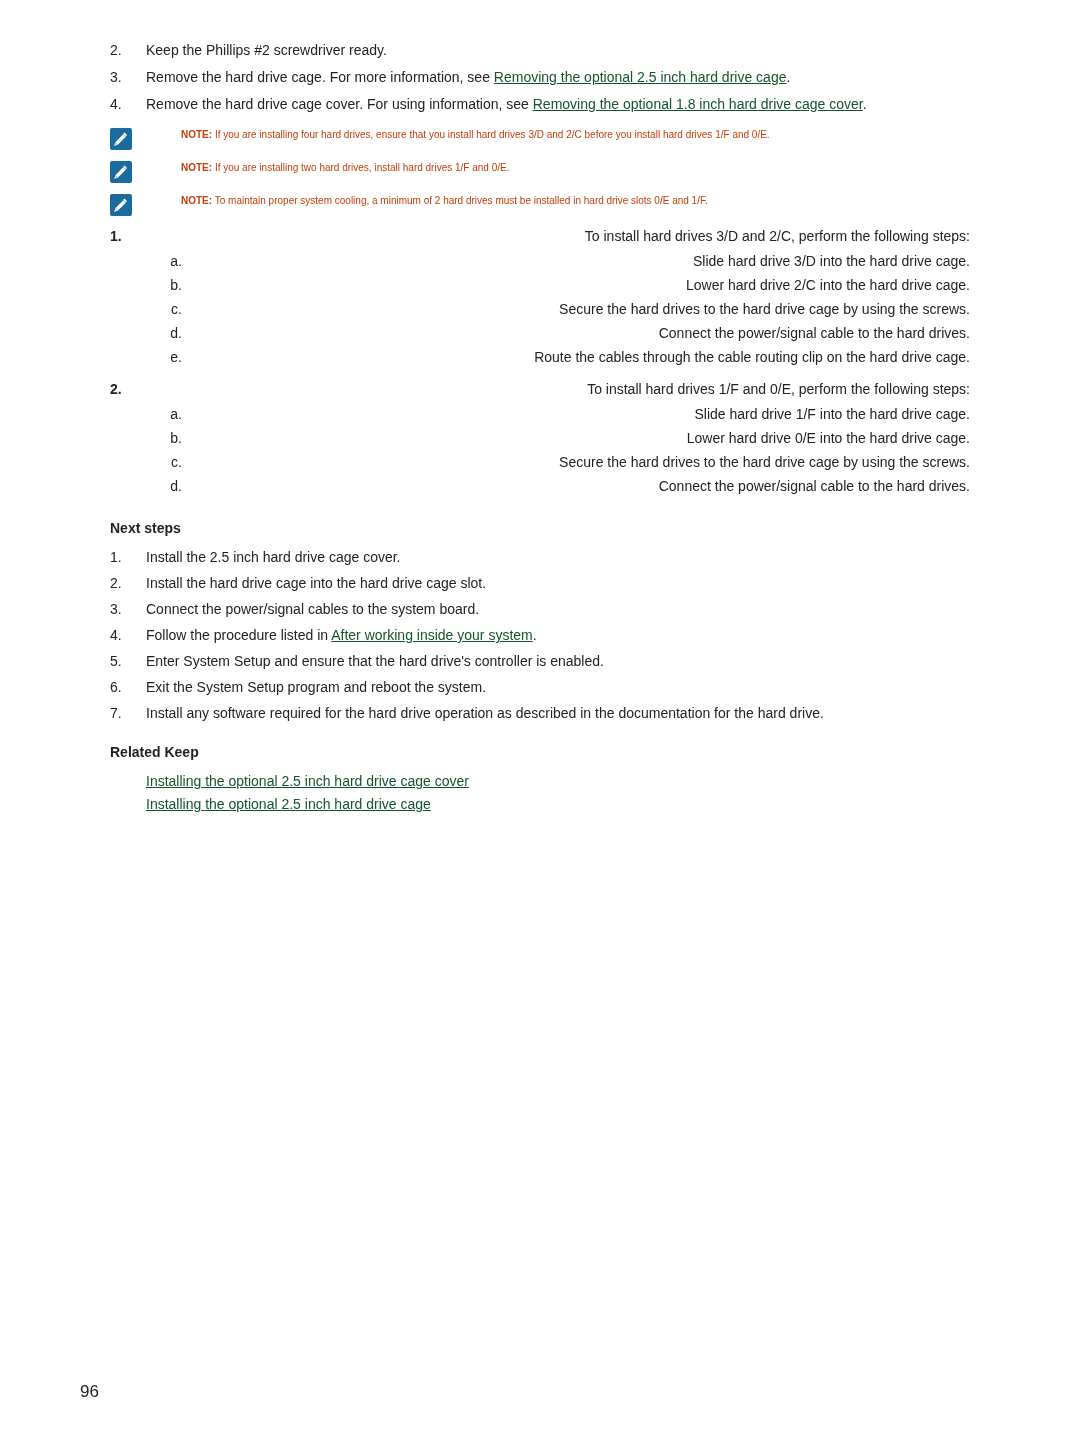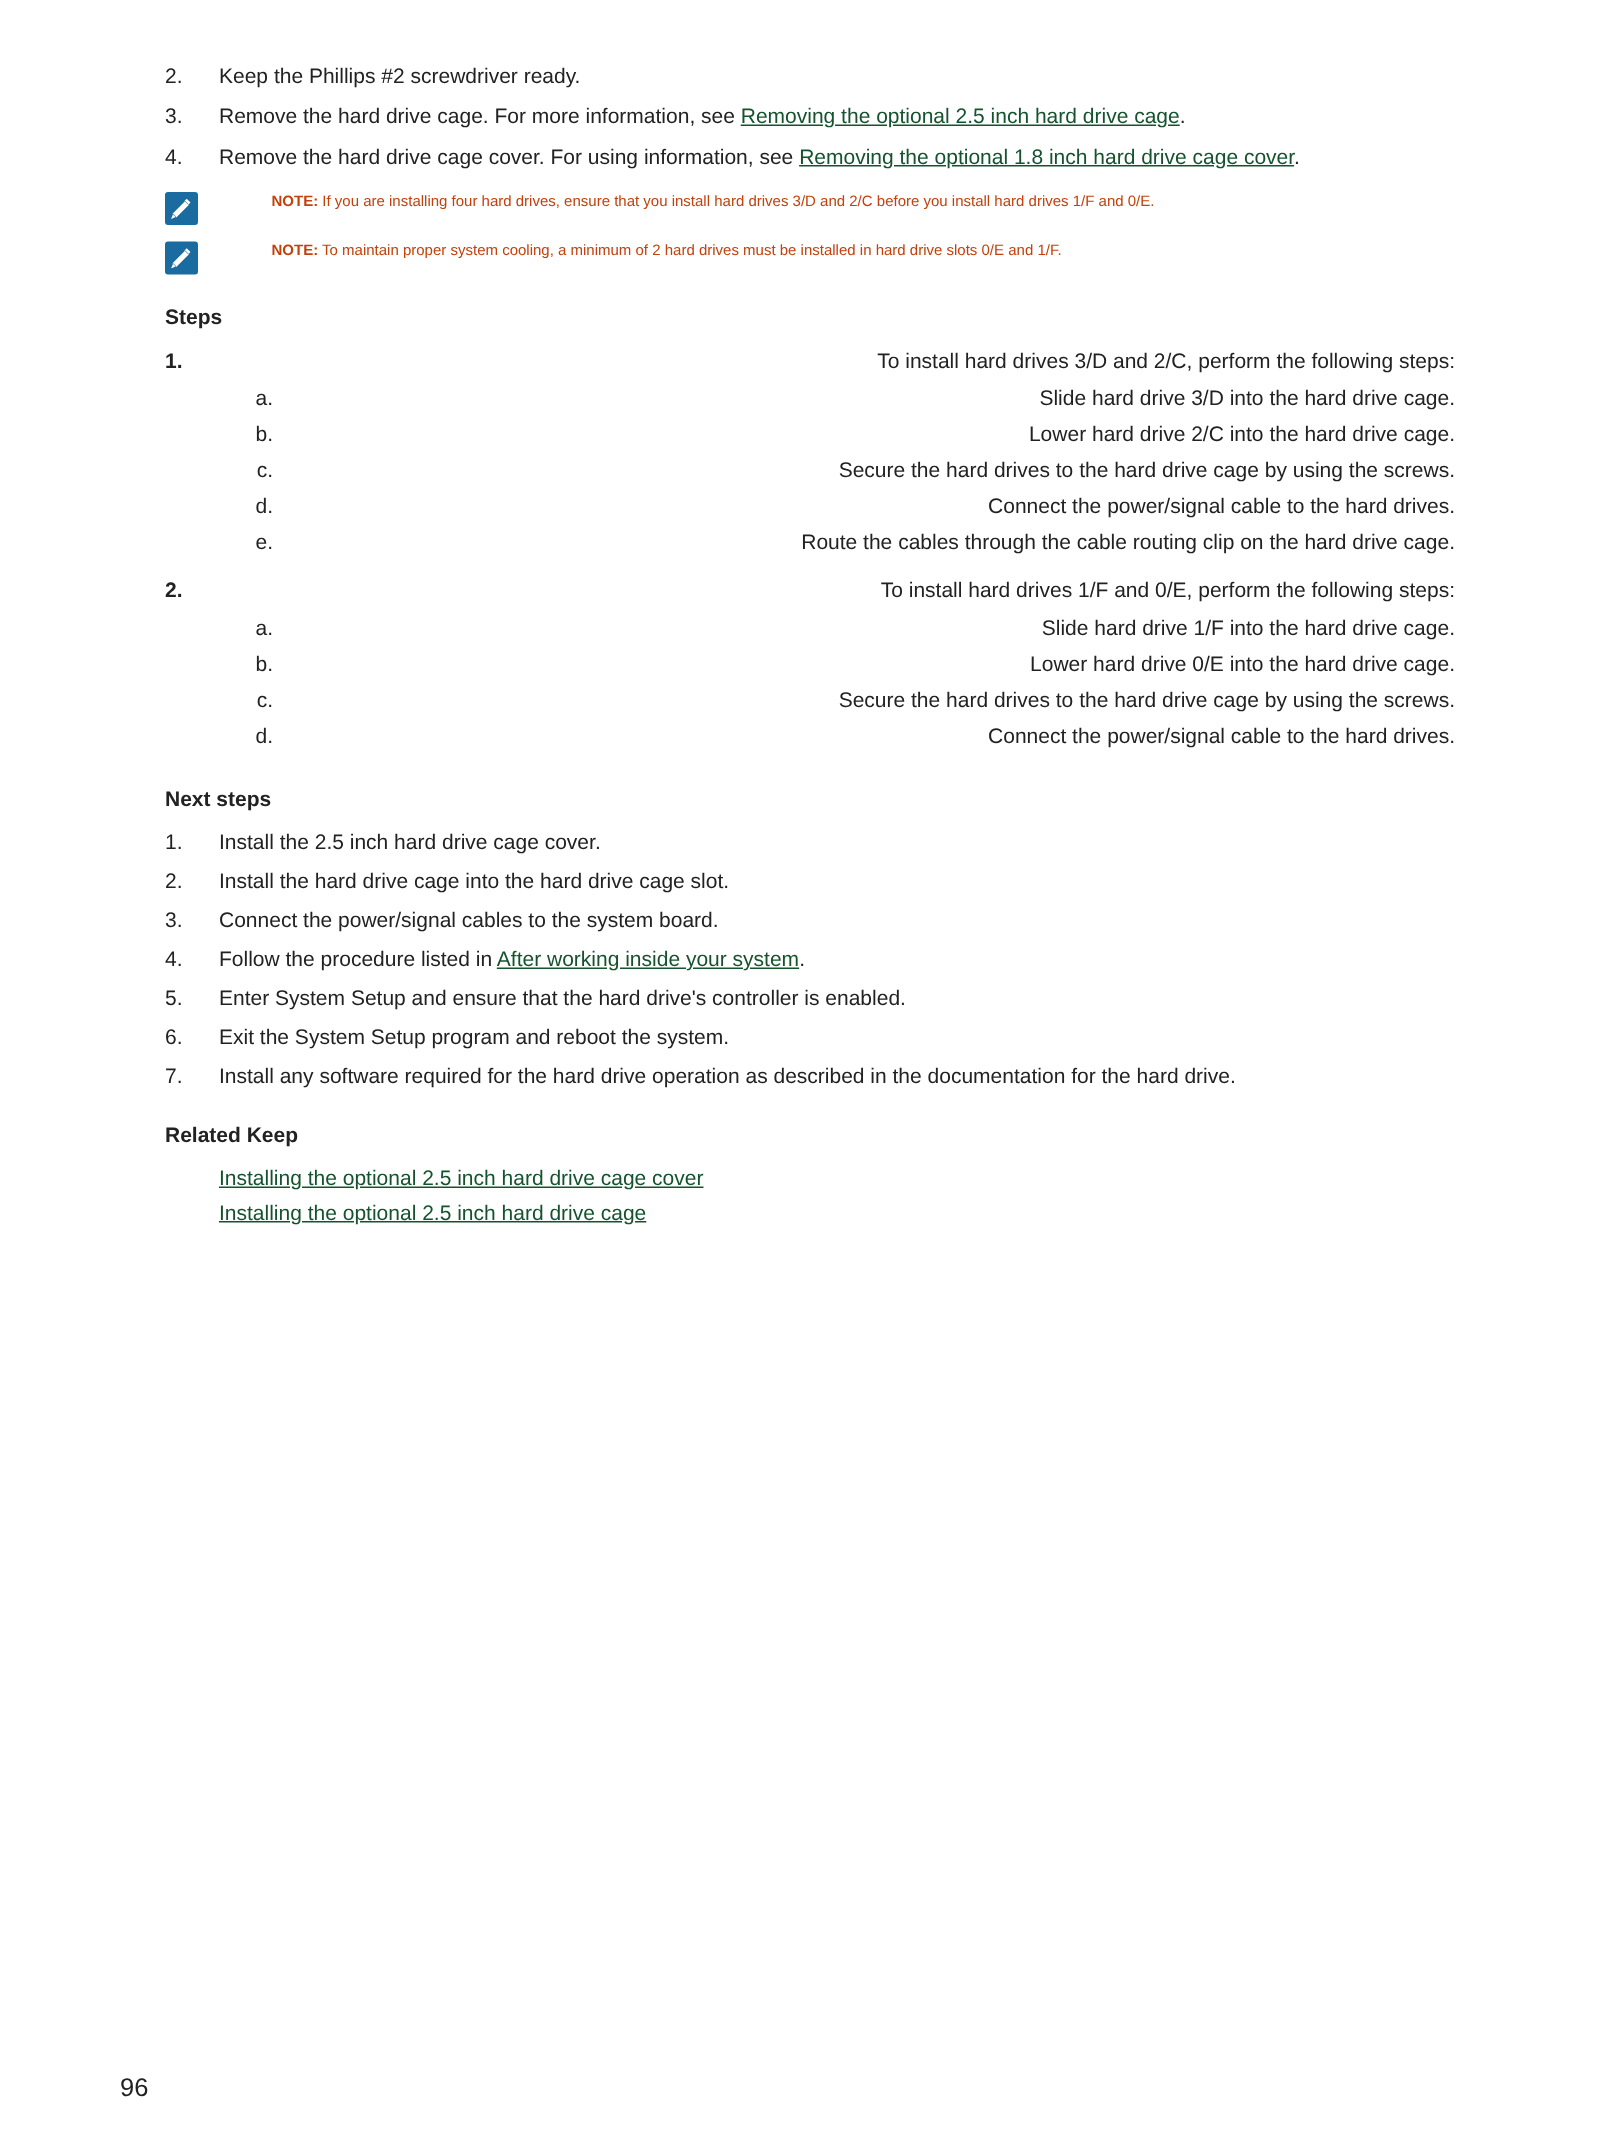--- a/index.html
+++ b/index.html
@@ -165,31 +165,38 @@
 
   <div class="note-block">
     <div class="note-icon">
       <svg viewBox="0 0 14 14">
           <path d="M1 10.5L3.5 13 12 4.5 9.5 2 1 10.5zM0 14l1.5-3.5L3.5 12.5 0 14zM10.5 0.5L13 3 11.5 4.5 9 2 10.5 0.5z"></path>
         </svg>
     </div>
     <div class="note-text"><strong>NOTE:</strong> If you are installing four hard drives, ensure that you install hard drives 3/D and 2/C before you install hard drives 1/F and 0/E.</div>
   </div>
 
-
   <div class="note-block">
     <div class="note-icon">
       <svg viewBox="0 0 14 14">
           <path d="M1 10.5L3.5 13 12 4.5 9.5 2 1 10.5zM0 14l1.5-3.5L3.5 12.5 0 14zM10.5 0.5L13 3 11.5 4.5 9 2 10.5 0.5z"></path>
         </svg>
     </div>
+    <div class="note-text"><strong>NOTE:</strong> If you are installing two hard drives, install hard drives 1/F and 0/E.</div>
+  </div>
+
+  <div class="note-block">
+    <div class="note-icon">
+      <svg viewBox="0 0 14 14">
+          <path d="M1 10.5L3.5 13 12 4.5 9.5 2 1 10.5zM0 14l1.5-3.5L3.5 12.5 0 14zM10.5 0.5L13 3 11.5 4.5 9 2 10.5 0.5z"></path>
+        </svg>
+    </div>
     <div class="note-text"><strong>NOTE:</strong> To maintain proper system cooling, a minimum of 2 hard drives must be installed in hard drive slots 0/E and 1/F.</div>
   </div>
 
-  <div class="section-heading">Steps</div>
 
   <ul class="steps-list">
 
     <li>
       <span class="step-num">1.</span>
       <div class="step-content">
         <span>To install hard drives 3/D and 2/C, perform the following steps:</span>
         <ul class="sub-list">
           <li>
             <span class="sub-letter">a.</span>

